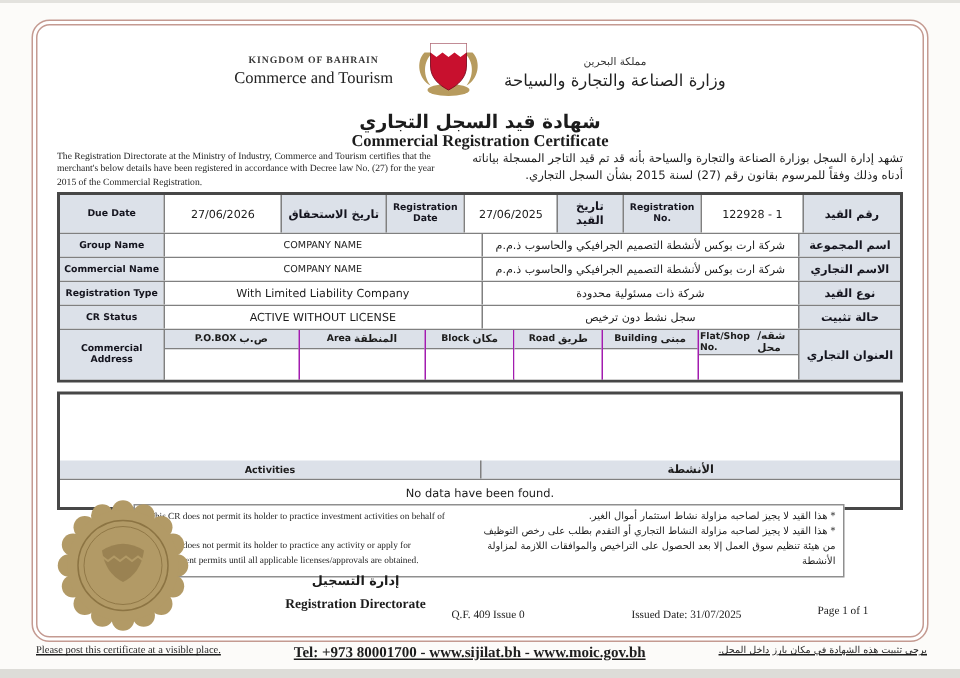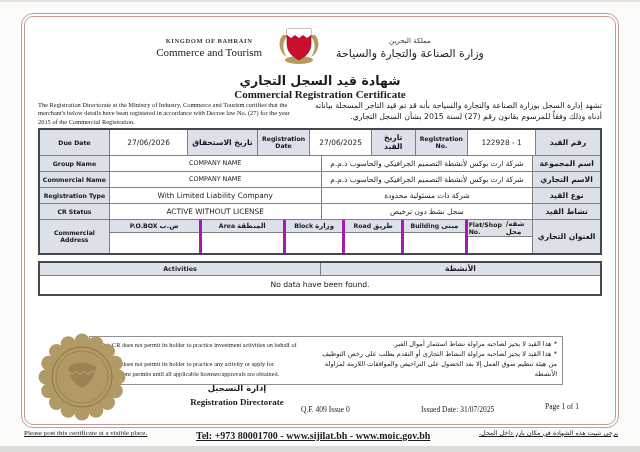--- a/index.html
+++ b/index.html
@@ -45,31 +45,31 @@
   .val-sm { font-size:6.4px; }
   .r1 { min-height:25px; }
   .r  { min-height:16px; }
   .cw-l{width:12.3%} .cw-v1{width:14%} .cw-a1{width:12.4%} .cw-l2{width:9.4%} .cw-v2{width:11%}
   .cw-a2{width:7.8%} .cw-l3{width:9.4%} .cw-v3{width:12.1%} .cw-r{width:11.6%}
   .cw-en{width:37.8%} .cw-ar{width:37.8%} .cw-rr{width:12.1%}
 
   
   .addr { min-height:31px; }
   .addr-cols { width:75.6%; display:flex; border-left:1px solid #808080; }
-  .acol { display:flex; flex-direction:column; border-left:3px solid #a21caf; }
+  .acol { display:flex; flex-direction:column; border-left:1px solid #a21caf; }
   .acol:first-child { border-left:none; }
   .ahdr { background:#dce1e9; font-weight:bold; border-bottom:1px solid #808080; min-height:13px;
           display:flex; align-items:center; justify-content:center; gap:2px; padding:0 1px; }
   .ahdr .a-en { font-size:6.2px; } .ahdr .a-ar { font-size:7px; }
   .aval { flex:1; min-height:16px; background:#fff; font-size:7px; }
   .aw1{width:21%} .aw2{width:20%} .aw3{width:14%} .aw4{width:14%} .aw5{width:15%} .aw6{width:16%}
 
   
   .act-table { margin:6px 13px 0; border:2px solid #474747; }
-  .act-head { display:flex; }
+  .act-head { display:flex;margin-top:44px; }
   .act-h { width:50%; background:#dce1e9; font-weight:bold; min-height:12px;
            display:flex; align-items:center; justify-content:center; }
   .act-h-en { font-size:6.4px; }
   .act-h-ar { font-size:7.6px; border-left:1px solid #808080; }
   .act-empty { border-top:1px solid #808080; text-align:center; font-size:7.6px;
                padding:4px 0 5px; background:#fff; }
 
   
   .notes { position:absolute; left:64px; top:319px; width:474px; border:1px solid #8f8f8f;
            display:flex; justify-content:space-between; padding:3px 5px 4px; background:#fff; }
@@ -158,21 +158,21 @@
           <div class="cell lbl enl cw-l">Registration Type</div>
           <div class="cell val cw-en">With Limited Liability Company</div>
           <div class="cell val ar cw-ar">شركة ذات مسئولية محدودة</div>
           <div class="cell lbl arl ar cw-rr">نوع القيد</div>
         </div>
 
         <div class="tr r">
           <div class="cell lbl enl cw-l">CR Status</div>
           <div class="cell val cw-en">ACTIVE WITHOUT LICENSE</div>
           <div class="cell val ar cw-ar">سجل نشط دون ترخيص</div>
-          <div class="cell lbl arl ar cw-rr">نشاط القيد</div>
+          <div class="cell lbl arl ar cw-rr">حالة تثبيت</div>
         </div>
 
         <div class="tr addr">
           <div class="cell lbl enl cw-l">Commercial Address</div>
           <div class="addr-cols">
             <div class="acol aw1">
               <div class="ahdr">
                   <span class="a-en">P.O.BOX</span>
                   <span class="a-ar ar">ص.ب</span>
                 </div>
@@ -181,21 +181,21 @@
             <div class="acol aw2">
               <div class="ahdr">
                   <span class="a-en">Area</span>
                   <span class="a-ar ar">المنطقة</span>
                 </div>
               <div class="aval"></div>
             </div>
             <div class="acol aw3">
               <div class="ahdr">
                   <span class="a-en">Block</span>
-                  <span class="a-ar ar">وزارة</span>
+                  <span class="a-ar ar">مكان</span>
                 </div>
               <div class="aval"></div>
             </div>
             <div class="acol aw4">
               <div class="ahdr">
                   <span class="a-en">Road</span>
                   <span class="a-ar ar">طريق</span>
                 </div>
               <div class="aval"></div>
             </div>

